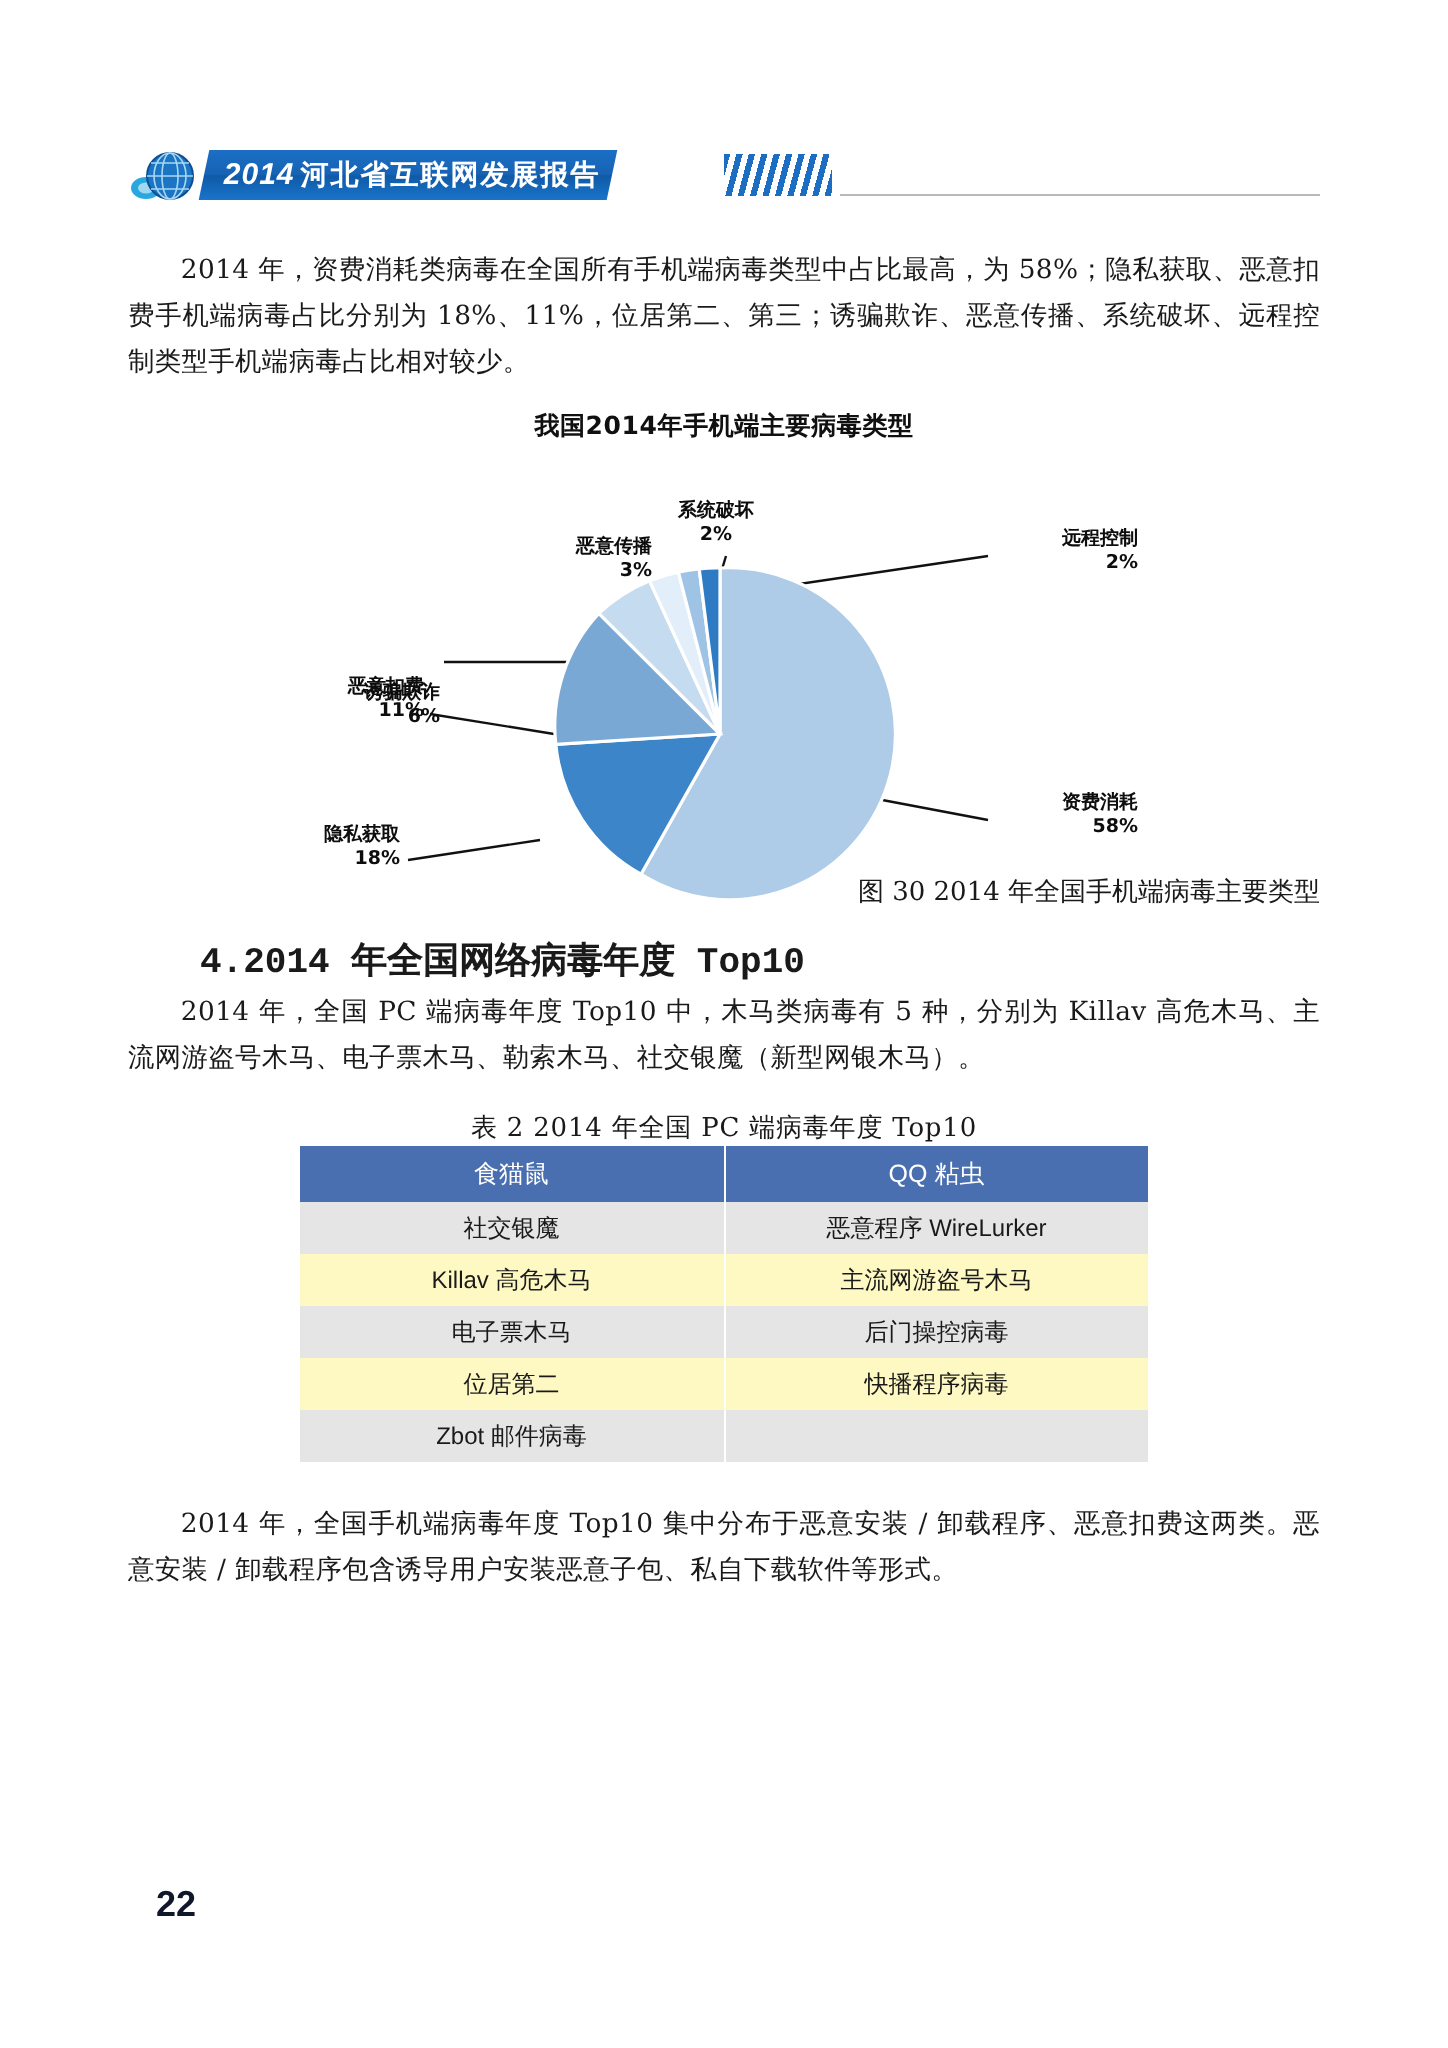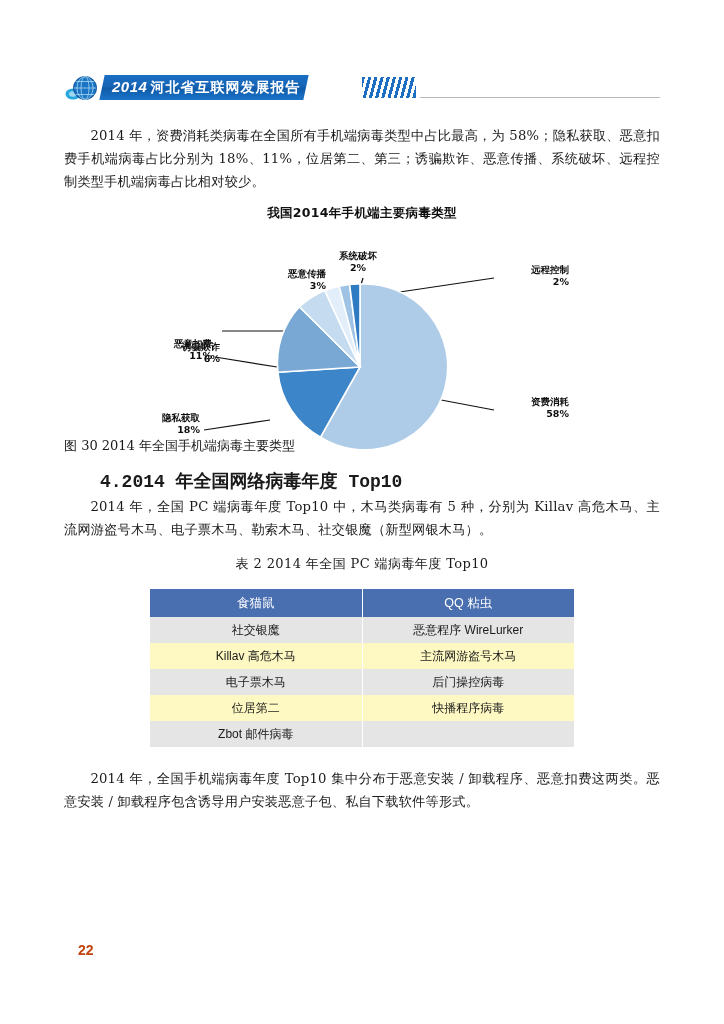--- a/index.html
+++ b/index.html
@@ -134,21 +134,21 @@
     left: 0;
     top: 35px;
     width: 596px;
     height: 212px;
   }
   .figure-caption {
     position: absolute;
     left: 0;
     right: 0;
     bottom: 0;
-    text-align: left;
+    text-align: right;
     font-size: 13px;
     font-family: "DejaVu Serif", "Liberation Serif", serif;
   }
   .slice-label {
     position: absolute;
     font-family: "DejaVu Sans", sans-serif;
     font-weight: bold;
     font-size: 9.5px;
     color: #0d0d0d;
     line-height: 12px;
@@ -162,21 +162,21 @@
   
   .table-block {
     position: relative;
     margin-top: 14px;
     width: 596px;
   }
   .table-caption {
     text-align: center;
     font-size: 13px;
     font-family: "DejaVu Serif", "Liberation Serif", serif;
-    margin-bottom: 16px;
+    margin-bottom: 0;
     letter-spacing: 0.4px;
   }
   table.data-table {
     border-collapse: collapse;
     width: 424px;
     margin: 0 auto;
     table-layout: fixed;
   }
   table.data-table th,
   table.data-table td {
@@ -199,23 +199,23 @@
   }
   table.data-table tr.row-odd td  { background: #e5e5e5; }
   table.data-table tr.row-even td { background: #fef9c3; }
 
   
   .page-number {
     position: absolute;
     left: 78px;
     top: 942px;
     font-family: "Liberation Sans", sans-serif;
-    font-size: 14px;
-    font-weight: bold;
-    color: #c2410c;
+    font-size: 18px;
+    font-weight: bold;
+    color: #0f172a;
   }
 </style>
 </head>
 <body>
 
 <div class="page-header">
 
   <svg class="globe-icon" viewBox="0 0 36 34">
     <ellipse cx="9" cy="22" rx="7.5" ry="5.5" fill="#29a8e0"></ellipse>
     <ellipse cx="9" cy="22" rx="4" ry="2.8" fill="#ffffff" opacity="0.55"></ellipse>

